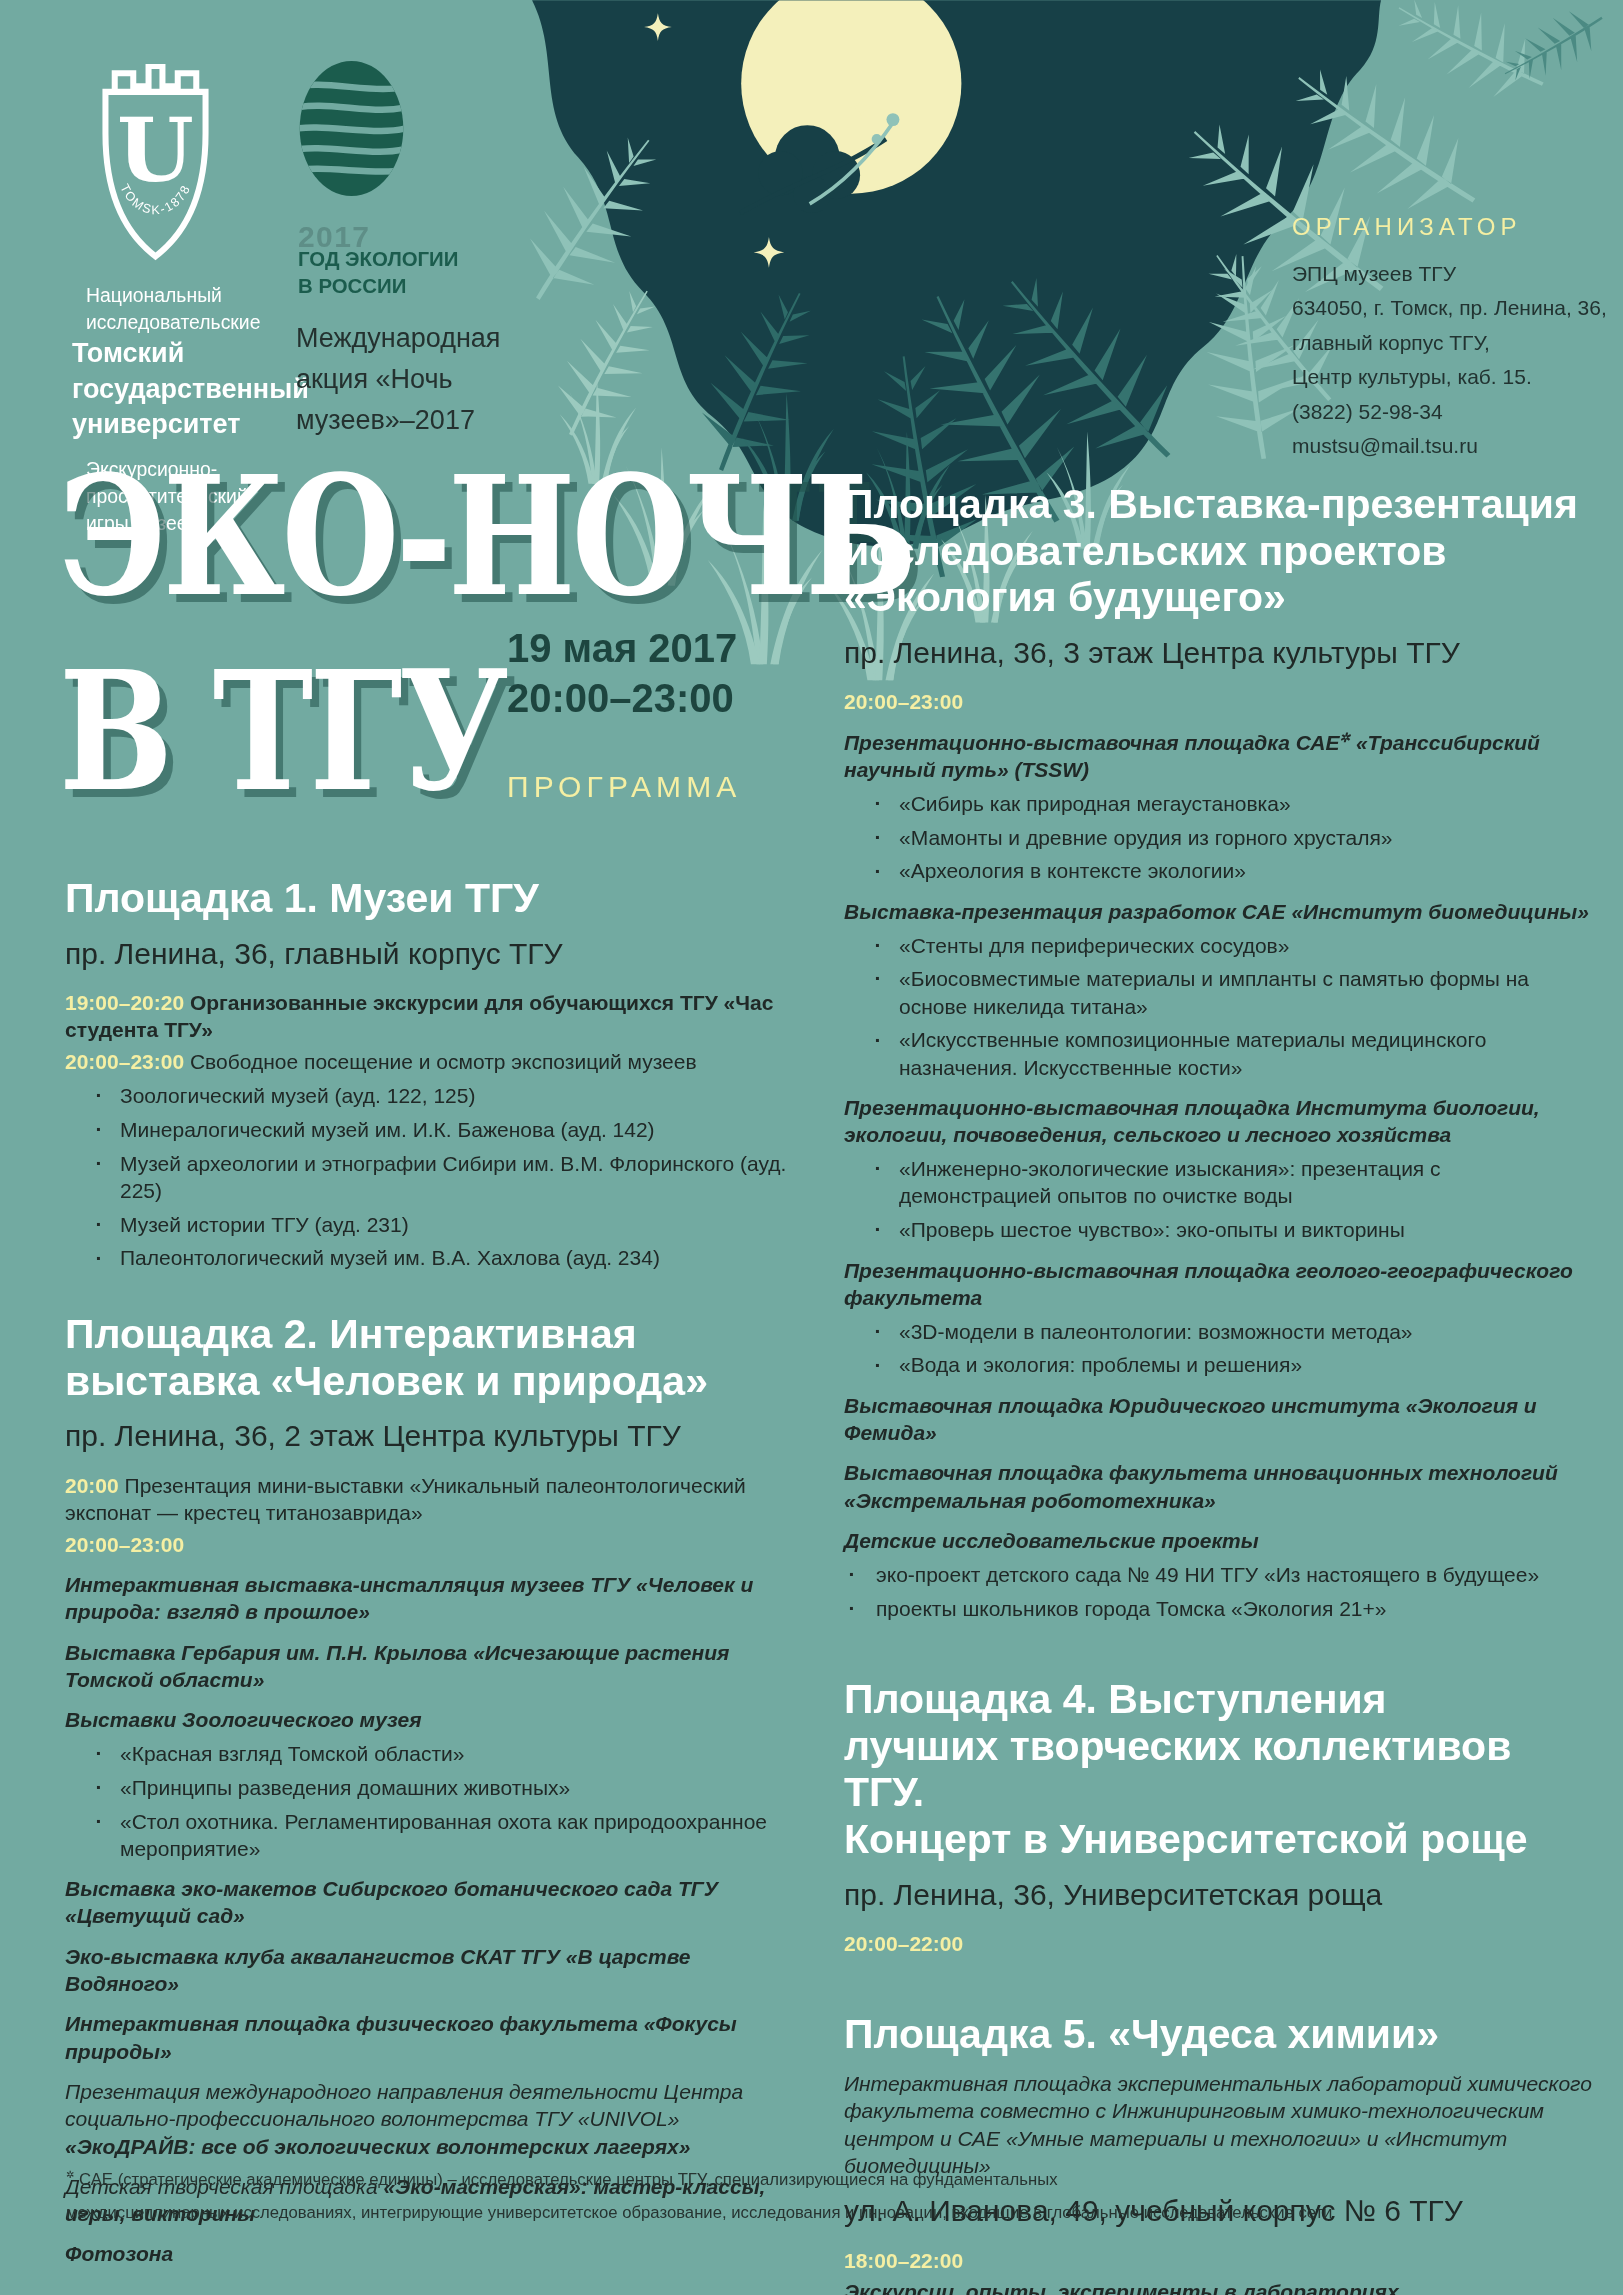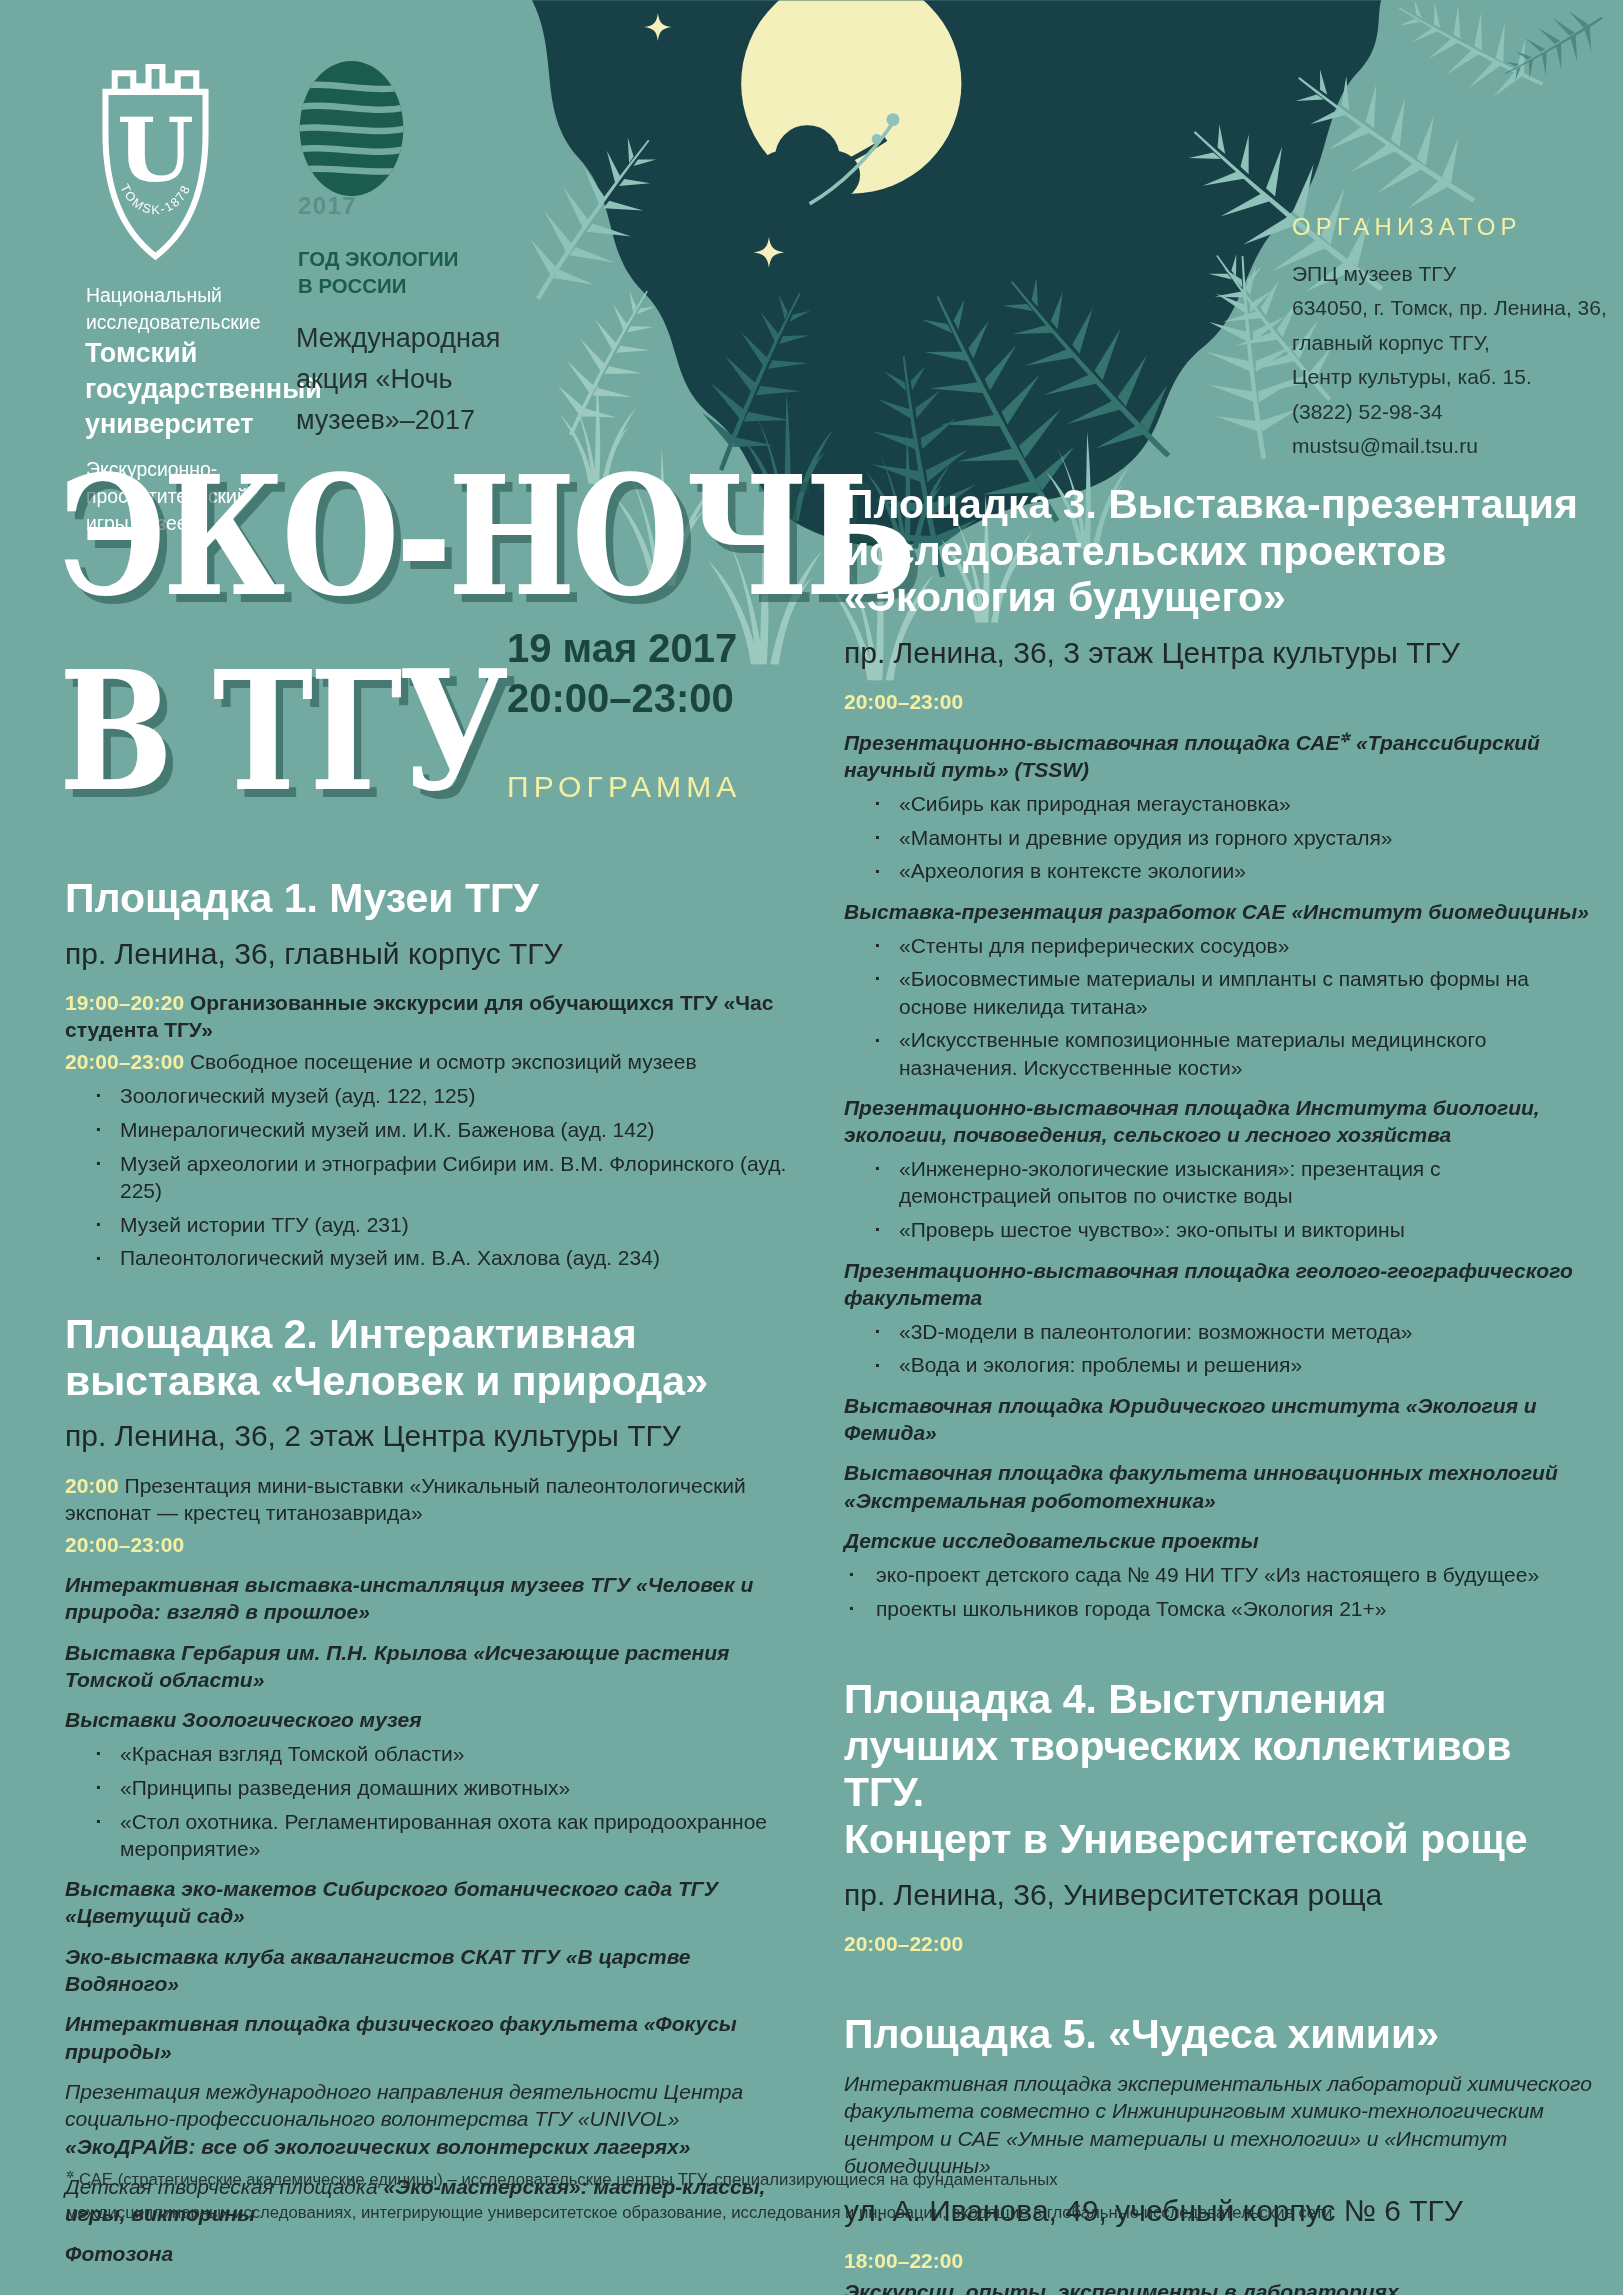--- a/index.html
+++ b/index.html
@@ -4,23 +4,23 @@
 <style>
   html,body{margin:0;padding:0;background:#5c8d85;}
   .poster{position:relative;width:1623px;height:2295px;background:#72aaa1;
           font-family:"Liberation Sans",sans-serif;overflow:hidden;}
   .night{position:absolute;left:0;top:0;width:1623px;height:787px;display:block;}
   
   .tsu-logo{position:absolute;left:86px;top:64px;width:139px;height:204px;}
   .univ{position:absolute;left:86px;color:#ffffff;}
   .univ-small{font-size:19.4px;line-height:1.4;font-weight:400;}
   .u1{top:282px;} .u2{top:456px;}
-  .univ-name{position:absolute;left:85px;top:336px;color:#fff;font-size:27px;font-weight:600;line-height:1.32;}
+  .univ-name{position:absolute;left:72px;top:336px;color:#fff;font-size:27px;font-weight:600;line-height:1.32;}
   .eco-logo{position:absolute;left:296px;top:59px;width:111px;height:139px;}
-  .eco-year{position:absolute;left:298px;top:192px;font-size:24px;font-weight:600;color:#5e8e87;letter-spacing:1.4px;}
+  .eco-year{position:absolute;left:298px;top:220px;font-size:30px;font-weight:600;color:#5e8e87;letter-spacing:1.4px;}
   .eco-cap{position:absolute;left:298px;top:246px;font-size:20.4px;font-weight:700;color:#1b5c4d;line-height:1.32;}
   .event{position:absolute;left:296px;top:318px;font-size:27px;color:#24312f;line-height:1.52;}
   .org-label{position:absolute;left:1292px;top:213px;font-size:24px;letter-spacing:5.1px;color:#f5efa3;}
   .org-details{position:absolute;left:1292px;top:257px;font-size:21px;line-height:1.64;color:#223331;}
   
   .big-title{position:absolute;left:59px;font-family:"DejaVu Serif",serif;font-weight:700;font-size:135px;
              color:#fff;letter-spacing:-3.7px;white-space:nowrap;transform:scaleY(1.22);transform-origin:left top;
              text-shadow:7.4px 6.5px 0 rgba(32,80,74,0.55);}
   .t1{top:439px;} .t2{top:634px;}
   .date-block{position:absolute;left:507px;top:624px;font-size:40px;font-weight:700;color:#1d453f;line-height:1.24;}

